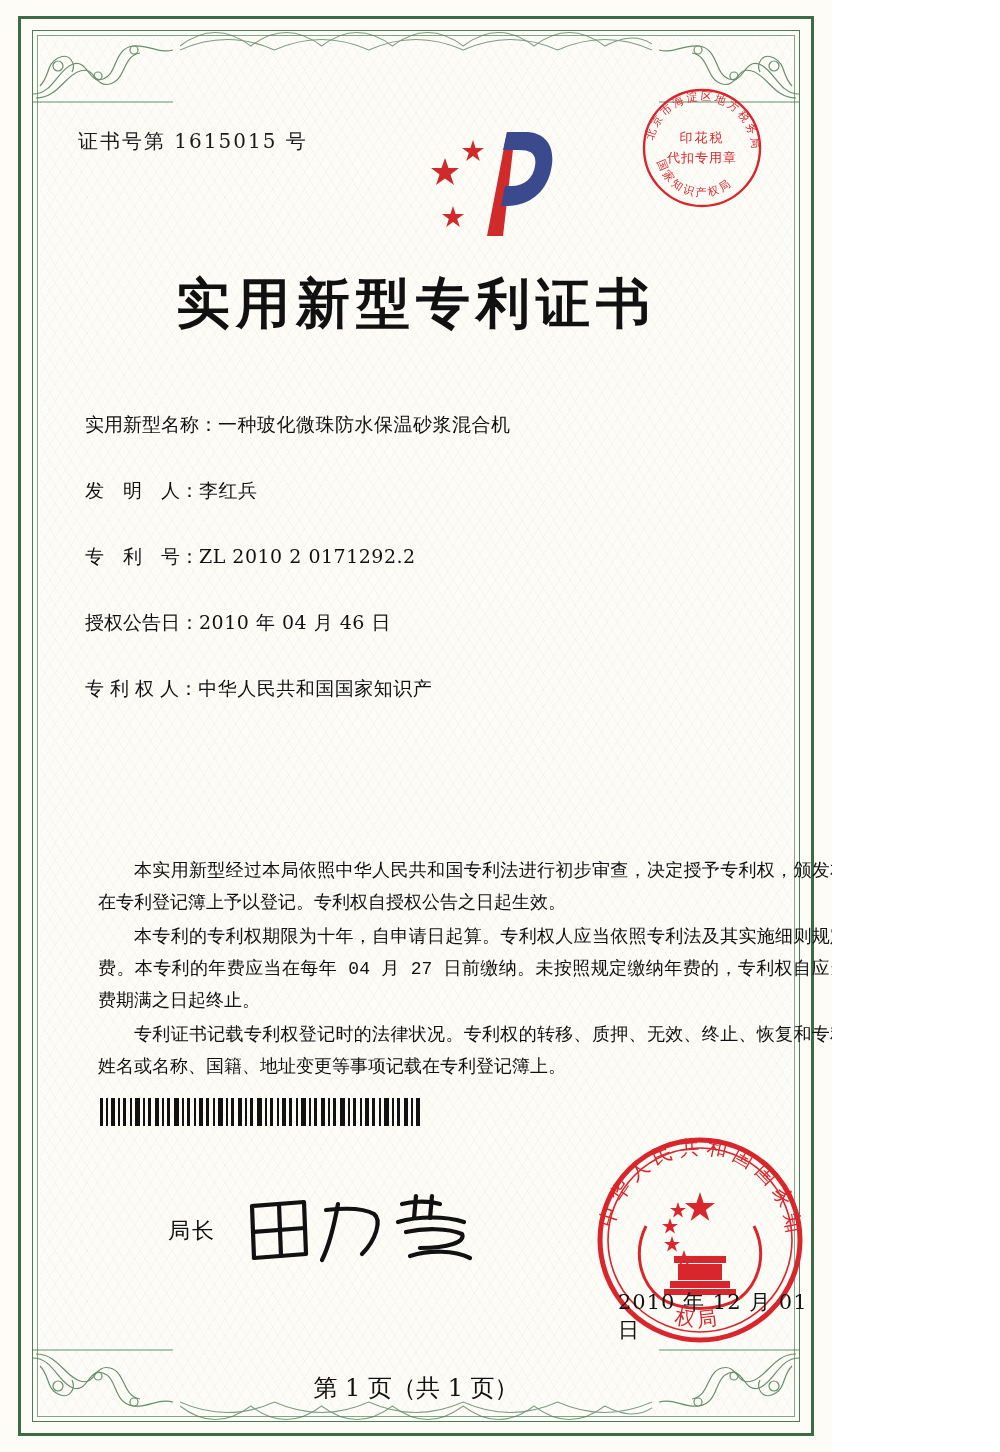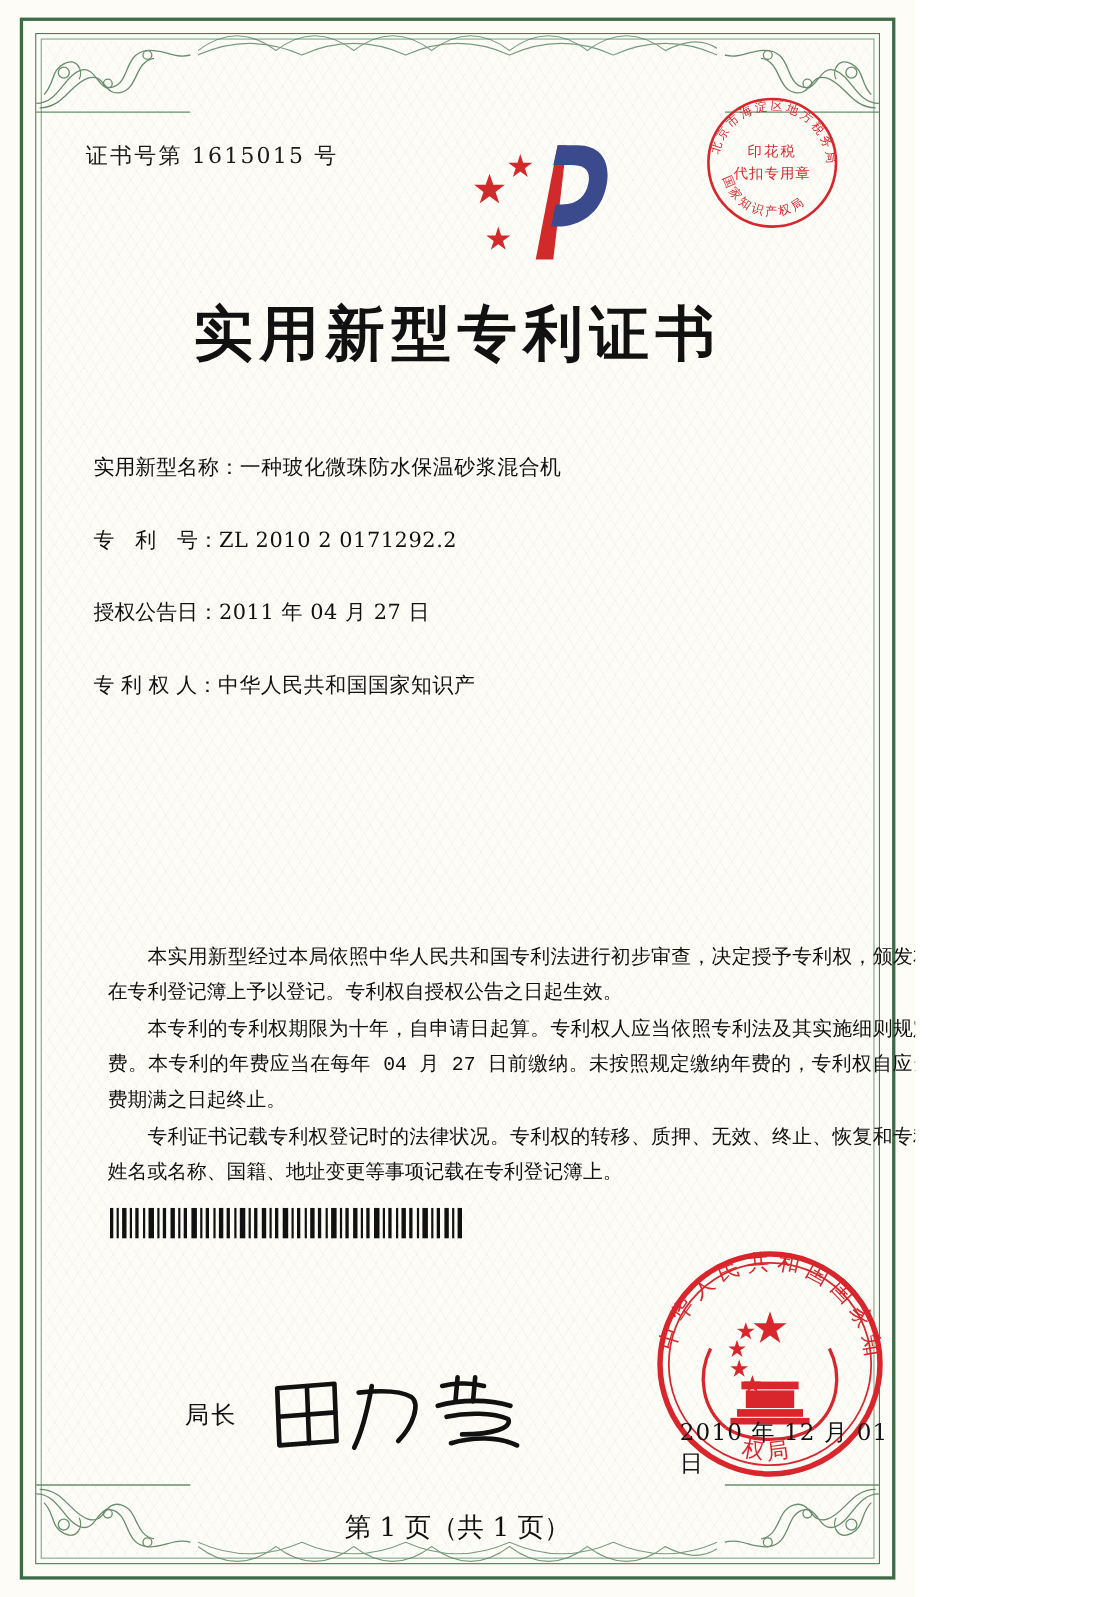--- a/index.html
+++ b/index.html
@@ -162,21 +162,21 @@
     left: 100px;
     top: 1098px;
     width: 320px;
     height: 28px;
   }
   .barcode svg { width: 100%; height: 100%; display: block; }
 
   .director-row {
     position: absolute;
     left: 168px;
-    top: 1244px;
+    top: 1188px;
     display: flex;
     align-items: center;
   }
   .director-label {
     font-family: "DejaVu Serif", "Liberation Serif", serif;
     font-size: 22px;
     letter-spacing: 2px;
     color: #111;
   }
   .signature {
@@ -334,24 +334,27 @@
       </svg>
     </div>
 
     <div class="title">实用新型专利证书</div>
 
     <div class="fields">
       <div class="field">
         <span class="lbl">实用新型名称：</span><span class="val">一种玻化微珠防水保温砂浆混合机</span>
       </div>
       <div class="field">
+        <span class="lbl">发　明　人：</span><span class="val">李红兵</span>
+      </div>
+      <div class="field">
         <span class="lbl">专　利　号：</span><span class="val">ZL 2010 2 0171292.2</span>
       </div>
       <div class="field">
-        <span class="lbl">授权公告日：</span><span class="val">2011 年 04 月 27 日</span>
+        <span class="lbl">授权公告日：</span><span class="val">2010 年 04 月 46 日</span>
       </div>
       <div class="field">
         <span class="lbl">专 利 权 人：</span><span class="val">中华人民共和国国家知识产</span>
       </div>
     </div>
 
     <div class="body-text">
       <p>本实用新型经过本局依照中华人民共和国专利法进行初步审查，决定授予专利权，颁发本证书并在专利登记簿上予以登记。专利权自授权公告之日起生效。</p>
       <p>本专利的专利权期限为十年，自申请日起算。专利权人应当依照专利法及其实施细则规定缴纳年费。本专利的年费应当在每年 04 月 27 日前缴纳。未按照规定缴纳年费的，专利权自应当缴纳年费期满之日起终止。</p>
       <p>专利证书记载专利权登记时的法律状况。专利权的转移、质押、无效、终止、恢复和专利权人的姓名或名称、国籍、地址变更等事项记载在专利登记簿上。</p>

